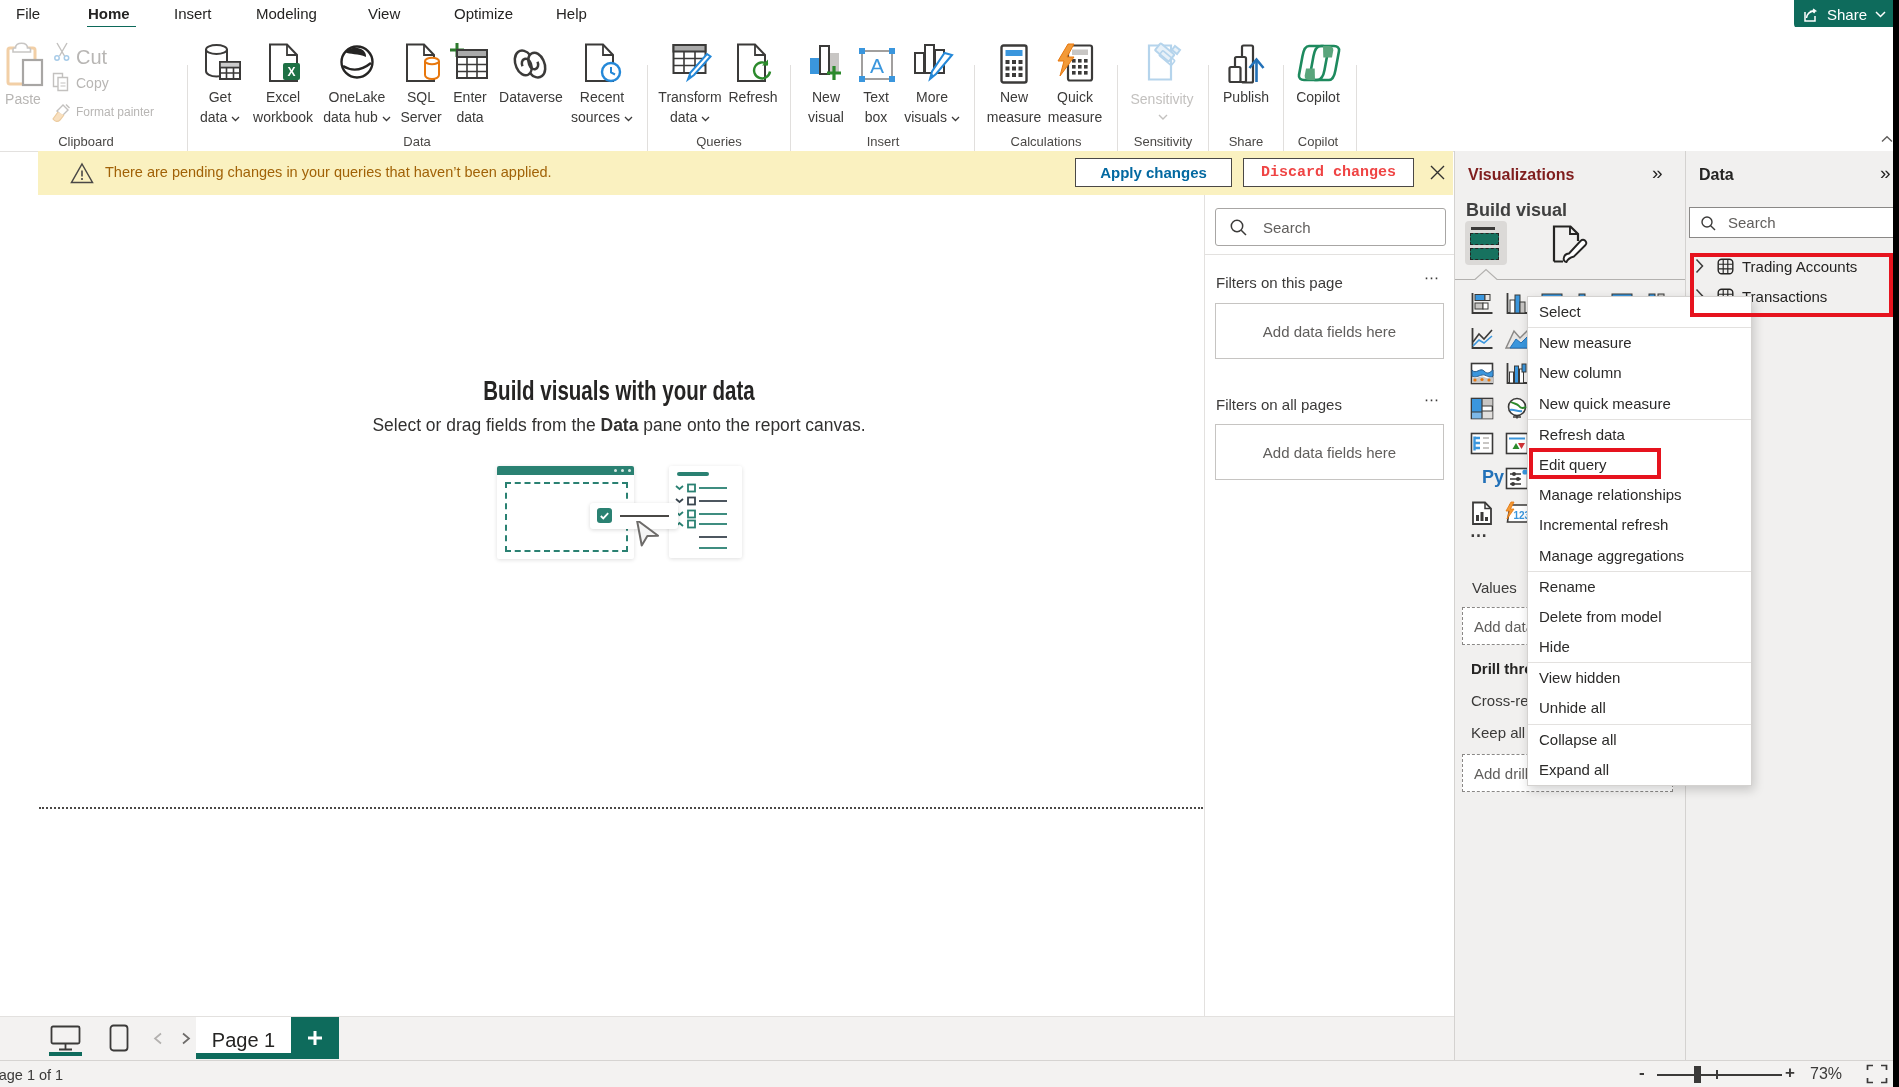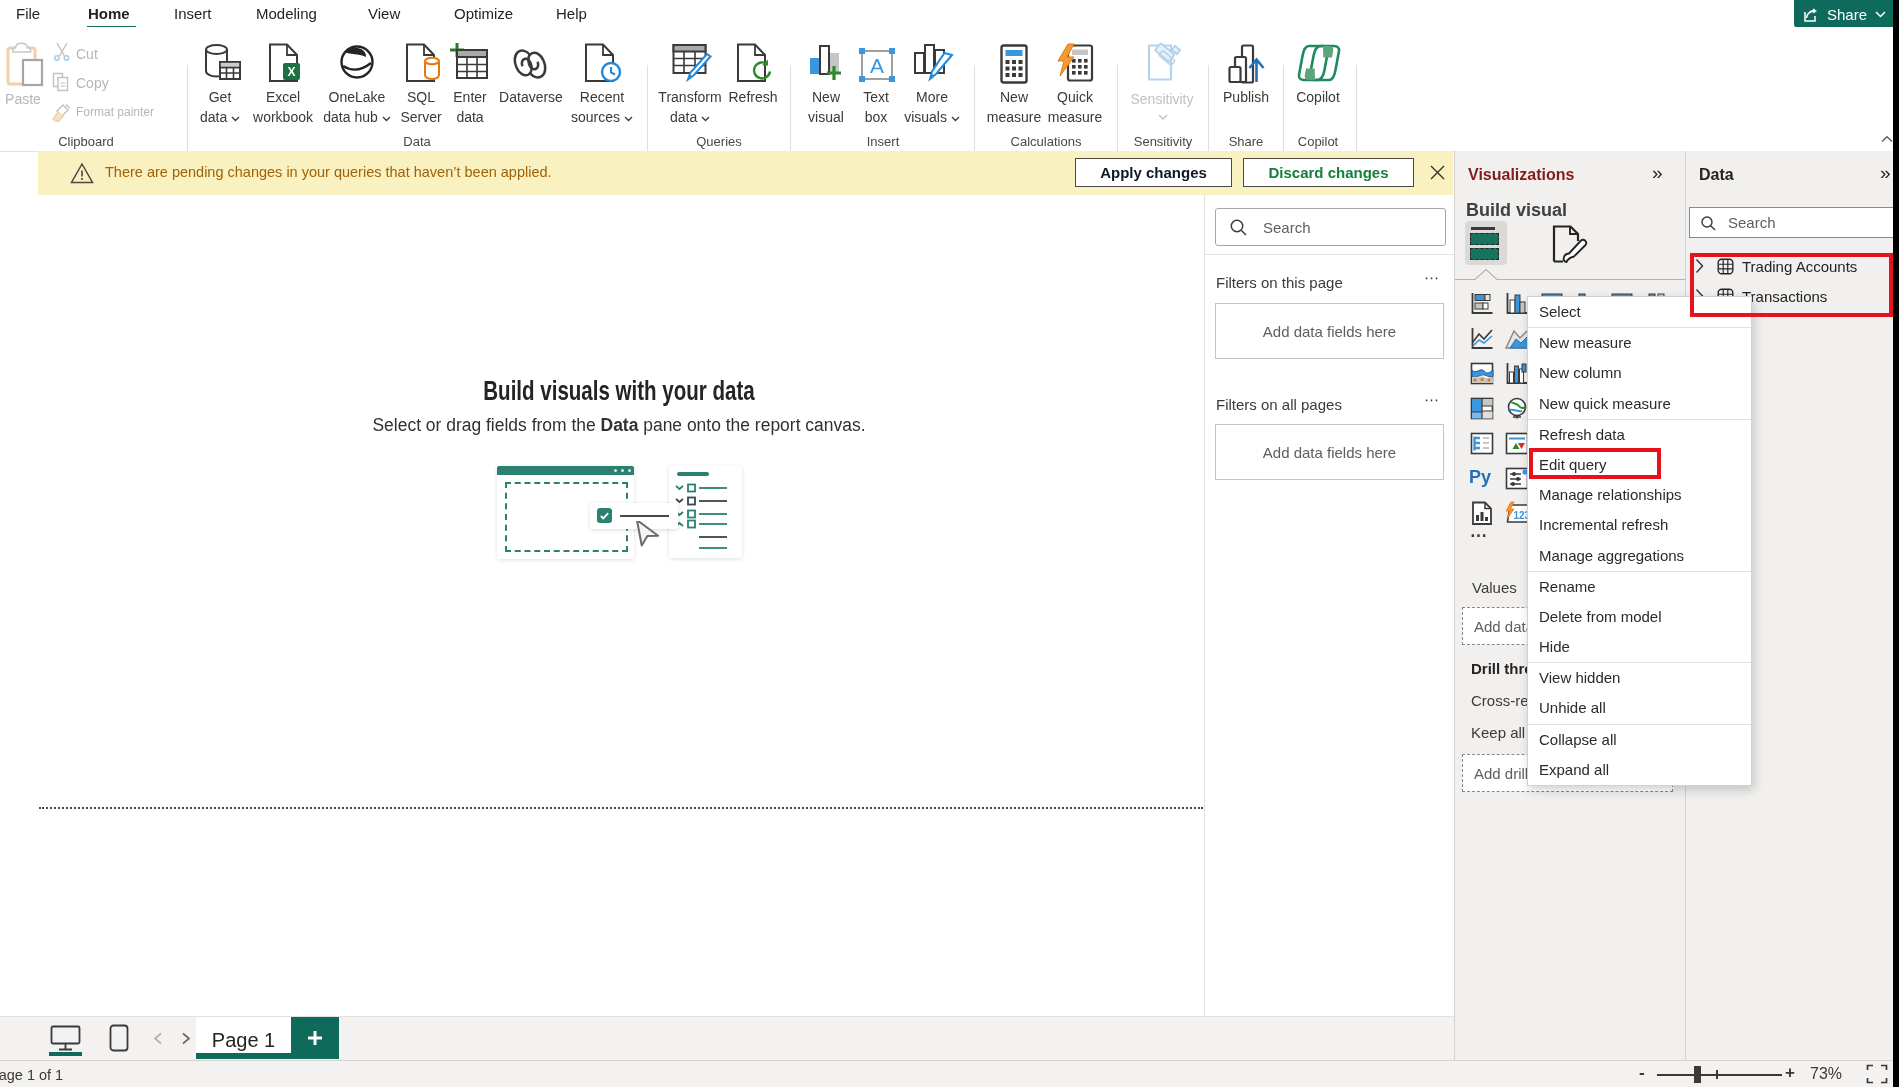--- a/index.html
+++ b/index.html
@@ -68,21 +68,21 @@
       <rect x="2" y="6" width="27" height="36" rx="2" fill="none" stroke="#f2cfa6" stroke-width="3"></rect>
       <path d="M9.5 6c0-3 2.5-4.8 6-4.8s6 1.8 6 4.8h1.5c1 0 1.5.6 1.5 1.5V10H7V7.5C7 6.6 7.5 6 8.5 6z" fill="#fff" stroke="#c8c6c4" stroke-width="1.6"></path>
       <rect x="17" y="18" width="19" height="25" fill="#fff" stroke="#a8a6a4" stroke-width="2.2"></rect>
     </svg>
     <div class="abs dis" style="left:0px;top:64px;width:46px;text-align:center;font-size:14px;">Paste</div>
     <svg class="abs" style="left:53px;top:15px;" width="18" height="20" viewBox="0 0 18 20">
       <path d="M4 1l7.5 13M14 1L6.5 14" stroke="#c3c1bf" stroke-width="1.4" fill="none"></path>
       <circle cx="4" cy="16" r="2.2" fill="none" stroke="#a7cbe8" stroke-width="1.5"></circle>
       <circle cx="13.5" cy="16" r="2.2" fill="none" stroke="#a7cbe8" stroke-width="1.5"></circle>
     </svg>
-    <div class="abs dis" style="left:76px;top:19px;font-size:14px;">Cut</div>
+    <div class="abs dis" style="left:76px;top:19px;font-size:20px;">Cut</div>
     <svg class="abs" style="left:52px;top:45px;" width="20" height="20" viewBox="0 0 20 20">
       <path d="M1.5 1.5h9v13h-9z" fill="#fff" stroke="#c3c1bf" stroke-width="1.4"></path>
       <path d="M6 5.5h9.5v13H6z" fill="#fff" stroke="#c3c1bf" stroke-width="1.4"></path>
       <path d="M8.5 11h5M8.5 14h5" stroke="#c3c1bf" stroke-width="1.2"></path>
     </svg>
     <div class="abs dis" style="left:76px;top:48px;font-size:14px;">Copy</div>
     <svg class="abs" style="left:51px;top:76px;" width="21" height="21" viewBox="0 0 21 21">
       <path d="M12 2l5 5-6 6-5-5z" fill="#fff" stroke="#c3c1bf" stroke-width="1.4"></path>
       <path d="M7 9l-5 7c2 3 5 3 7 1l4-5" fill="#f8e0c0" stroke="#eccb9e" stroke-width="1.2"></path>
       <path d="M15 1.5l3.5 3.5" stroke="#c3c1bf" stroke-width="1.4"></path>
@@ -277,22 +277,22 @@
     <div class="abs lbl ctr" style="left:1278px;top:61px;width:80px;">Copilot</div>
   </div>
 
   <div class="abs" id="banner" style="left:38px;top:151px;width:1415px;height:44px;background:#faf1c0;">
     <svg class="abs" style="left:32px;top:11px;" width="24" height="22" viewBox="0 0 24 22">
       <path d="M12 2L22.5 20.5H1.5z" fill="none" stroke="#4a4846" stroke-width="1.5"></path>
       <path d="M12 8.5v6" stroke="#4a4846" stroke-width="1.6"></path>
         <circle cx="12" cy="17" r="1.1" fill="#4a4846"></circle>
     </svg>
     <div class="abs" style="left:67px;top:13px;font-size:14.5px;color:#a16207;">There are pending changes in your queries that haven’t been applied.</div>
-    <div class="abs" style="left:1037px;top:7px;width:155px;height:27px;background:#fff;border:1px solid #4a4846;font-size:15px;font-weight:700;color:#0f172a;display:flex;align-items:center;justify-content:center;">Apply changes</div>
-    <div class="abs" style="left:1205px;top:7px;width:169px;height:27px;background:#fff;border:1px solid #4a4846;font-size:15px;font-weight:700;color:#15803d;display:flex;align-items:center;justify-content:center;">Discard changes</div>
+    <div class="abs" style="left:1037px;top:7px;width:155px;height:27px;background:#fff;border:1px solid #4a4846;font-size:15px;font-weight:700;color:#0369a1;display:flex;align-items:center;justify-content:center;">Apply changes</div>
+    <div class="abs" style="left:1205px;top:7px;width:169px;height:27px;background:#fff;border:1px solid #4a4846;font-size:15px;font-weight:700;color:#ef4444;display:flex;align-items:center;justify-content:center;font-family:Liberation Mono, monospace;">Discard changes</div>
     <svg class="abs" style="left:1392px;top:14px;" width="15" height="15" viewBox="0 0 15 15">
         <path d="M1 1l13 13M14 1L1 14" stroke="#323130" stroke-width="1.4"></path>
       </svg>
   </div>
 
 
   <div class="abs" id="canvas" style="left:39px;top:195px;width:1164px;height:821px;background:#fff;">
     <div class="abs" style="left:280px;top:181px;width:600px;text-align:center;font-size:27px;font-weight:700;color:#252423;transform:scaleX(0.76);">Build visuals with your data</div>
     <div class="abs" style="left:180px;top:220px;width:800px;text-align:center;font-size:18px;color:#323130;transform:scaleX(0.97);">Select or drag fields from the <b>Data</b> pane onto the report canvas.</div>
 
@@ -458,21 +458,21 @@
       <path d="M13 6h6M13 11h6M13 16h6" stroke="#c8c6c4" stroke-width="1.8"></path>
       <path d="M4.5 4.5v14" stroke="#3a96dd" stroke-width="2.4"></path>
     </svg>
     <svg class="abs" style="left:50px;top:281px;" width="24" height="23" viewBox="0 0 24 23">
       <rect x="1.5" y="1.5" width="21" height="20" fill="#fff" stroke="#3b3a39" stroke-width="1.6"></rect>
       <path d="M4 6.5h16" stroke="#3a96dd" stroke-width="2"></path>
       <path d="M7.5 17l3.5-6 3.5 6z" fill="#2c8a2c"></path>
       <path d="M13 11l3.5 6 3.5-6z" fill="#d13438"></path>
     </svg>
 
-    <div class="abs" style="left:14px;top:316px;font-size:18px;font-weight:700;color:#2271b8;">Py</div>
+    <div class="abs" style="left:27px;top:316px;font-size:18px;font-weight:700;color:#2271b8;">Py</div>
     <svg class="abs" style="left:50px;top:316px;" width="24" height="23" viewBox="0 0 24 23">
       <rect x="1.5" y="1.5" width="21" height="20" fill="#fff" stroke="#3b3a39" stroke-width="1.6"></rect>
       <path d="M5 7h11M5 12h11M5 17h11" stroke="#3b3a39" stroke-width="1.5"></path>
       <circle cx="9" cy="7" r="2" fill="#3b3a39"></circle>
         <circle cx="13" cy="12" r="2" fill="#3b3a39"></circle>
         <circle cx="8" cy="17" r="2" fill="#3b3a39"></circle>
       <circle cx="20" cy="5" r="2.6" fill="#3a96dd"></circle>
     </svg>
 
     <svg class="abs" style="left:16px;top:350px;" width="22" height="25" viewBox="0 0 22 25">

